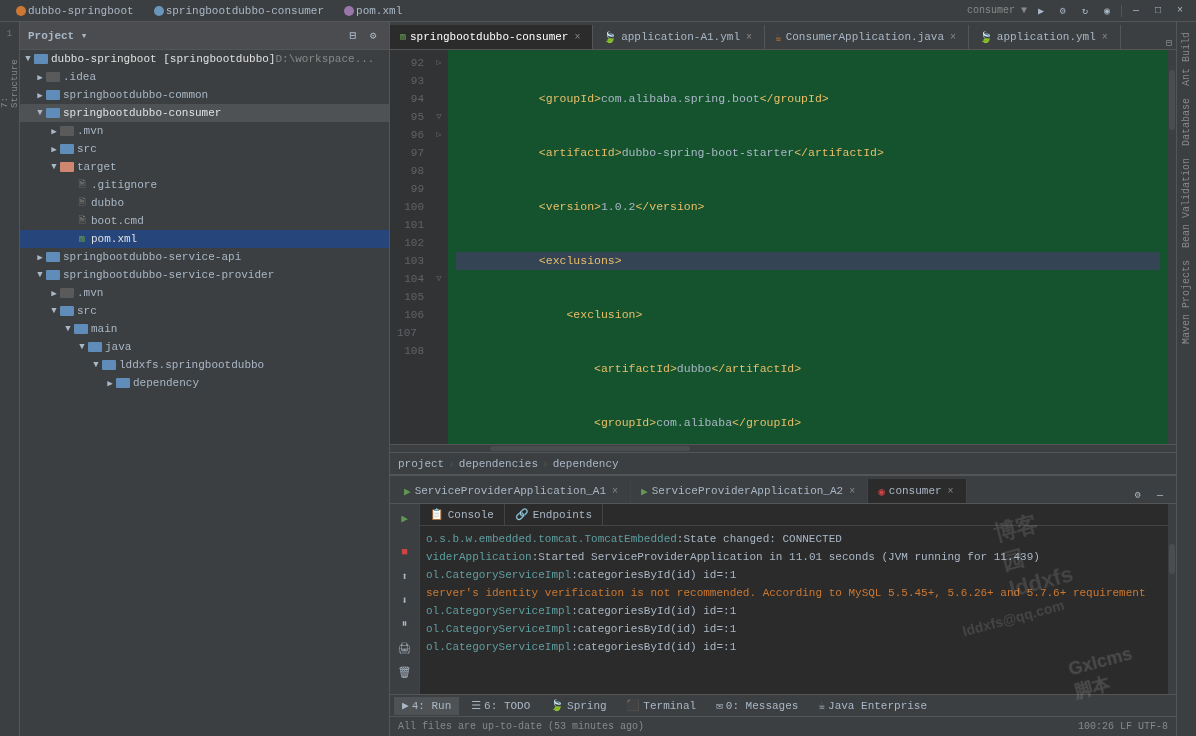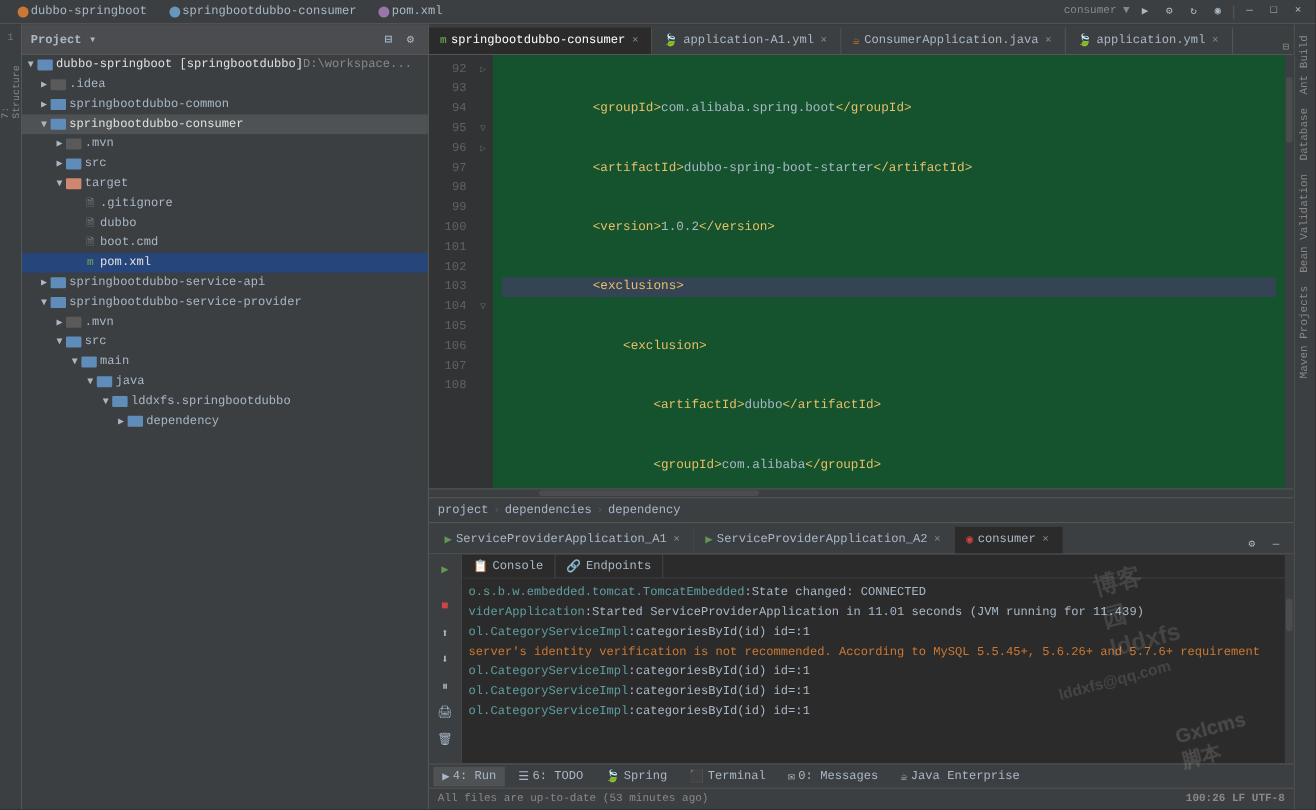--- a/index.html
+++ b/index.html
@@ -426,21 +426,21 @@
       background: #3c3f41;
       display: flex;
       align-items: center;
       padding: 0 8px;
       font-size: 10px;
       color: #888;
       border-top: 1px solid #555;
       gap: 8px;
     }
     .status-left { display: flex; align-items: center; gap: 4px; }
-    .status-right { margin-left: auto; display: flex; gap: 8px; font-weight: bold; }
+    .status-right { margin-left: auto; display: flex; gap: 8px; }
 
     
     .bottom-app-tabs {
       height: 22px;
       background: #3c3f41;
       display: flex;
       align-items: center;
       border-top: 1px solid #555;
       font-size: 11px;
       padding: 0 4px;
@@ -687,21 +687,21 @@
             <div style="height:18px; line-height:18px;">97</div>
             <div style="height:18px; line-height:18px;">98</div>
             <div style="height:18px; line-height:18px;">99</div>
             <div style="height:18px; line-height:18px;">100</div>
             <div style="height:18px; line-height:18px;">101</div>
             <div style="height:18px; line-height:18px;">102</div>
             <div style="height:18px; line-height:18px;">103</div>
             <div style="height:18px; line-height:18px;">104</div>
             <div style="height:18px; line-height:18px;">105</div>
             <div style="height:18px; line-height:18px;">106</div>
-            <div style="height:18px; line-height:18px;">107</div>
+            <div style="height:18px; line-height:18px;text-align:center;">107</div>
             <div style="height:18px; line-height:18px;">108</div>
           </div>
 
           <div class="gutter">
             <div class="gutter-line">
                 <span class="fold-arrow">▷</span>
               </div>
             <div class="gutter-line"></div>
             <div class="gutter-line"></div>
             <div class="gutter-line">

